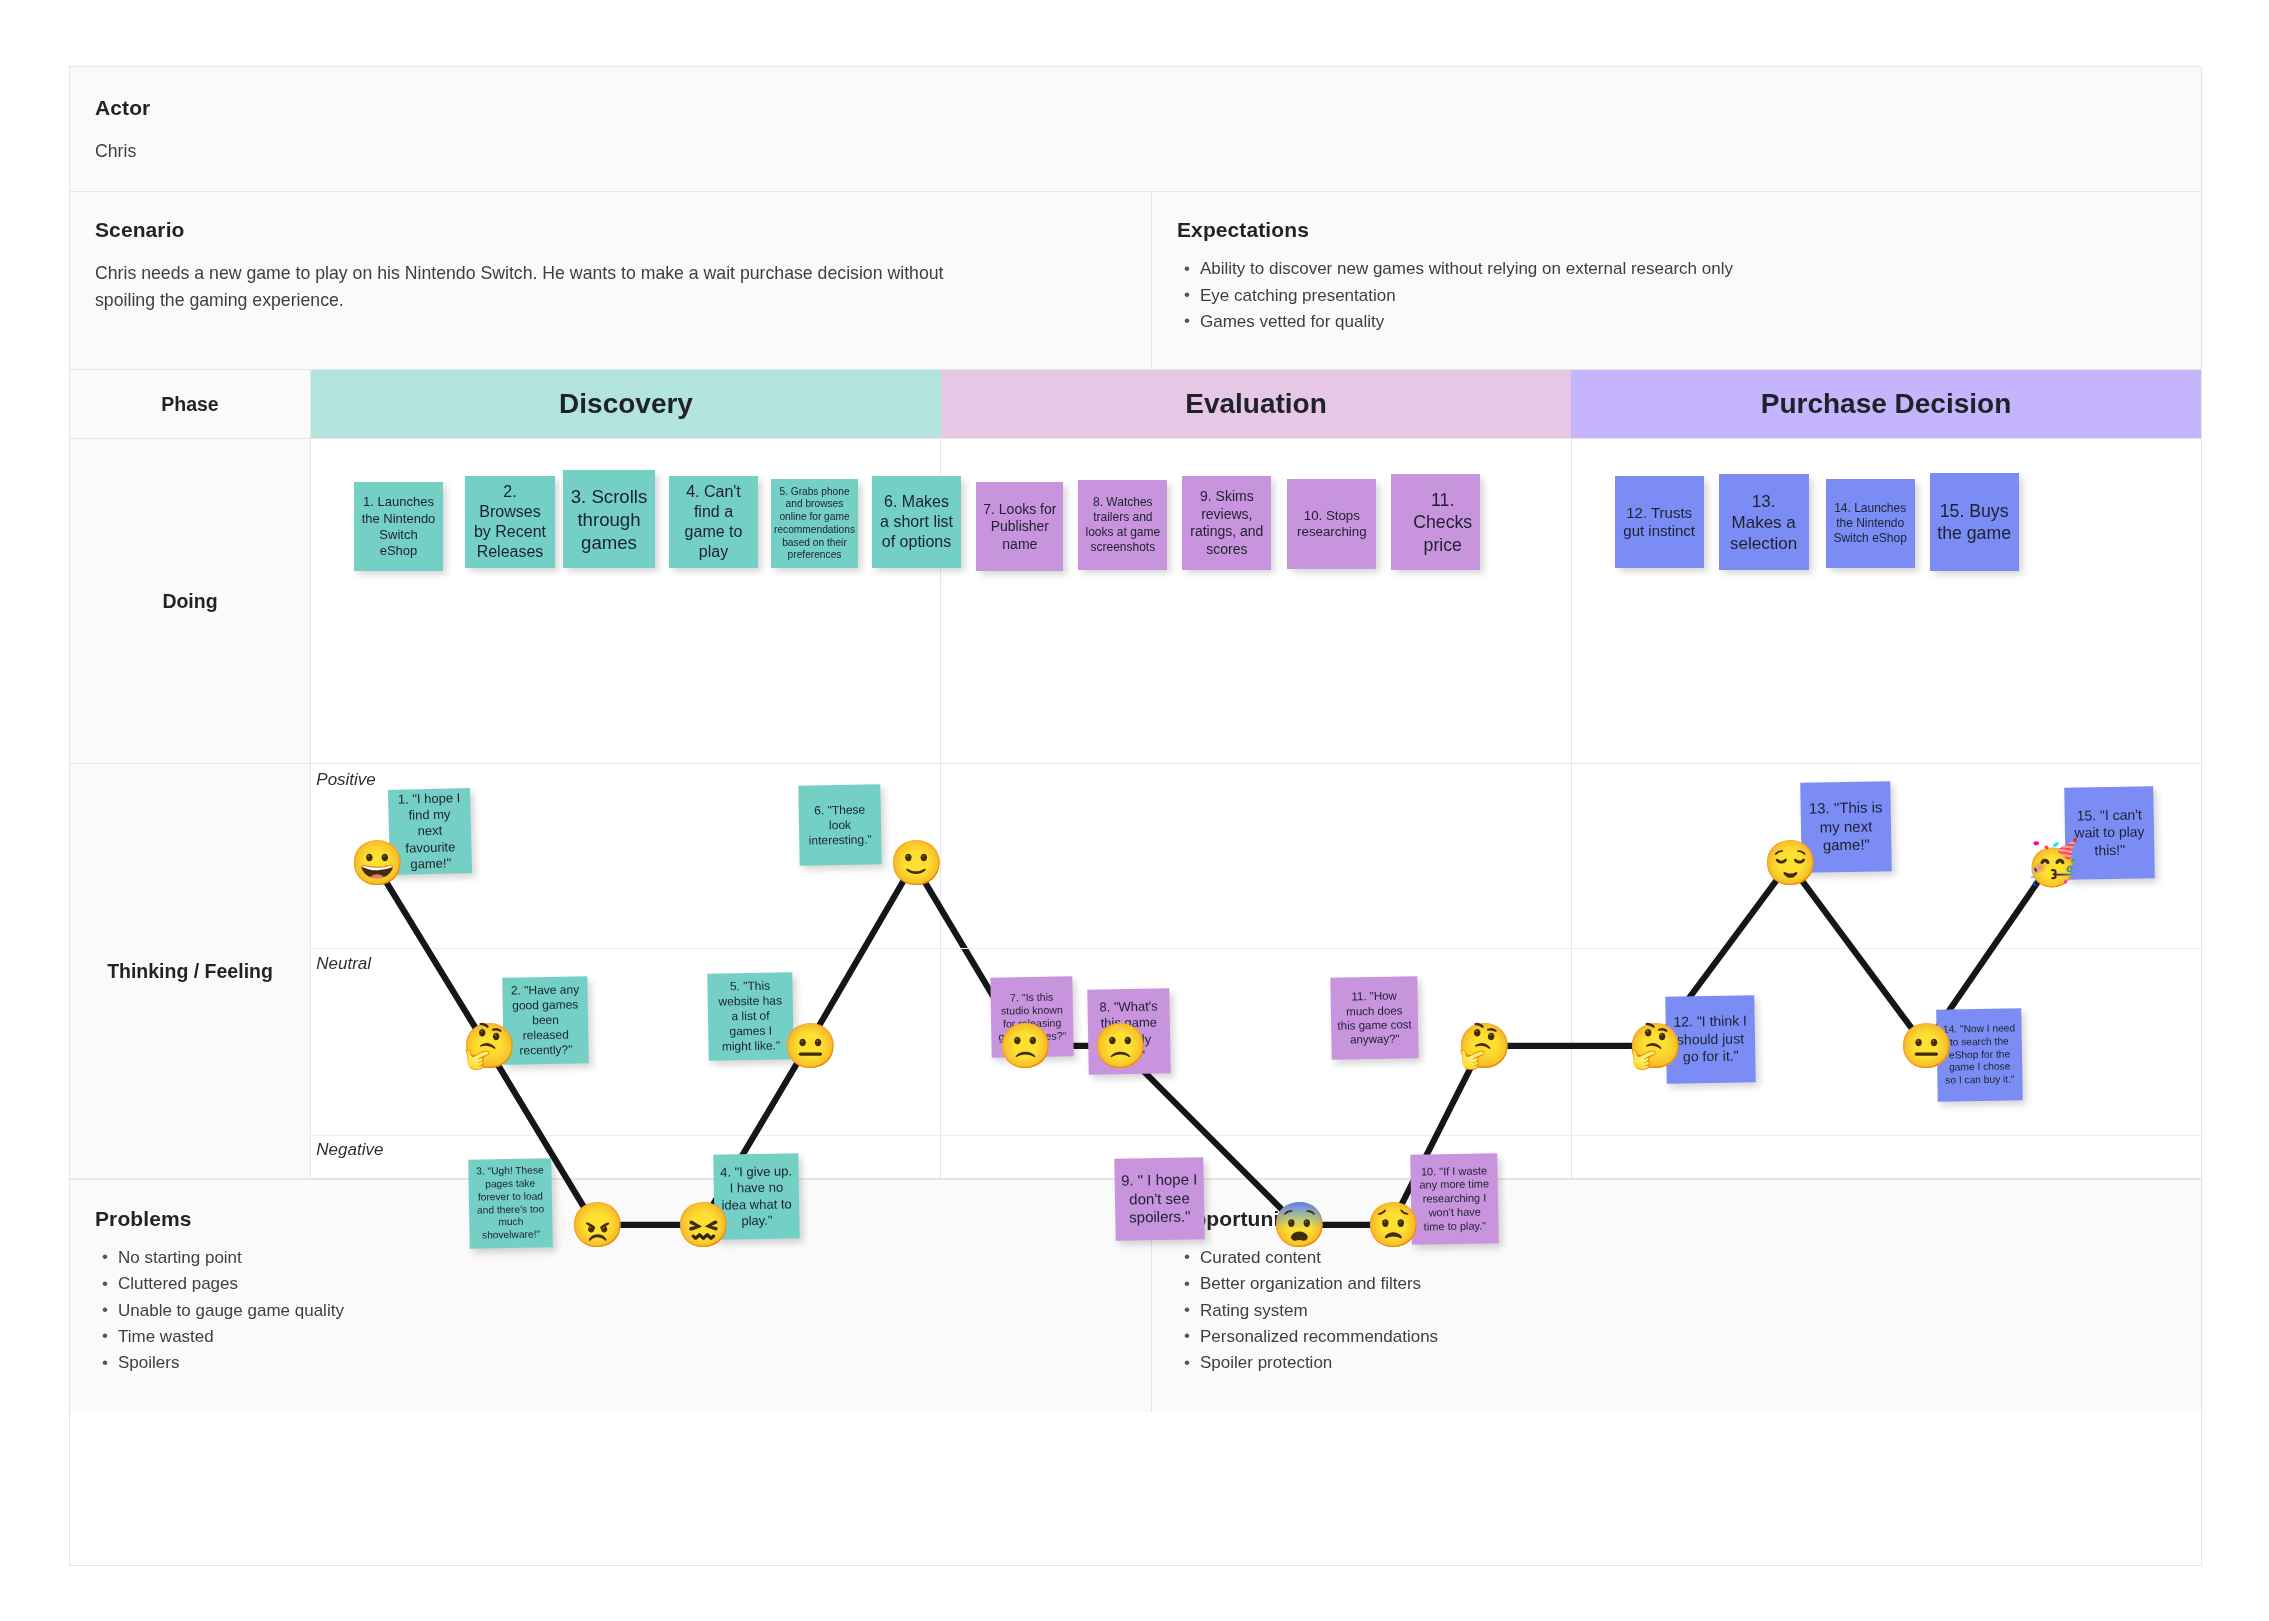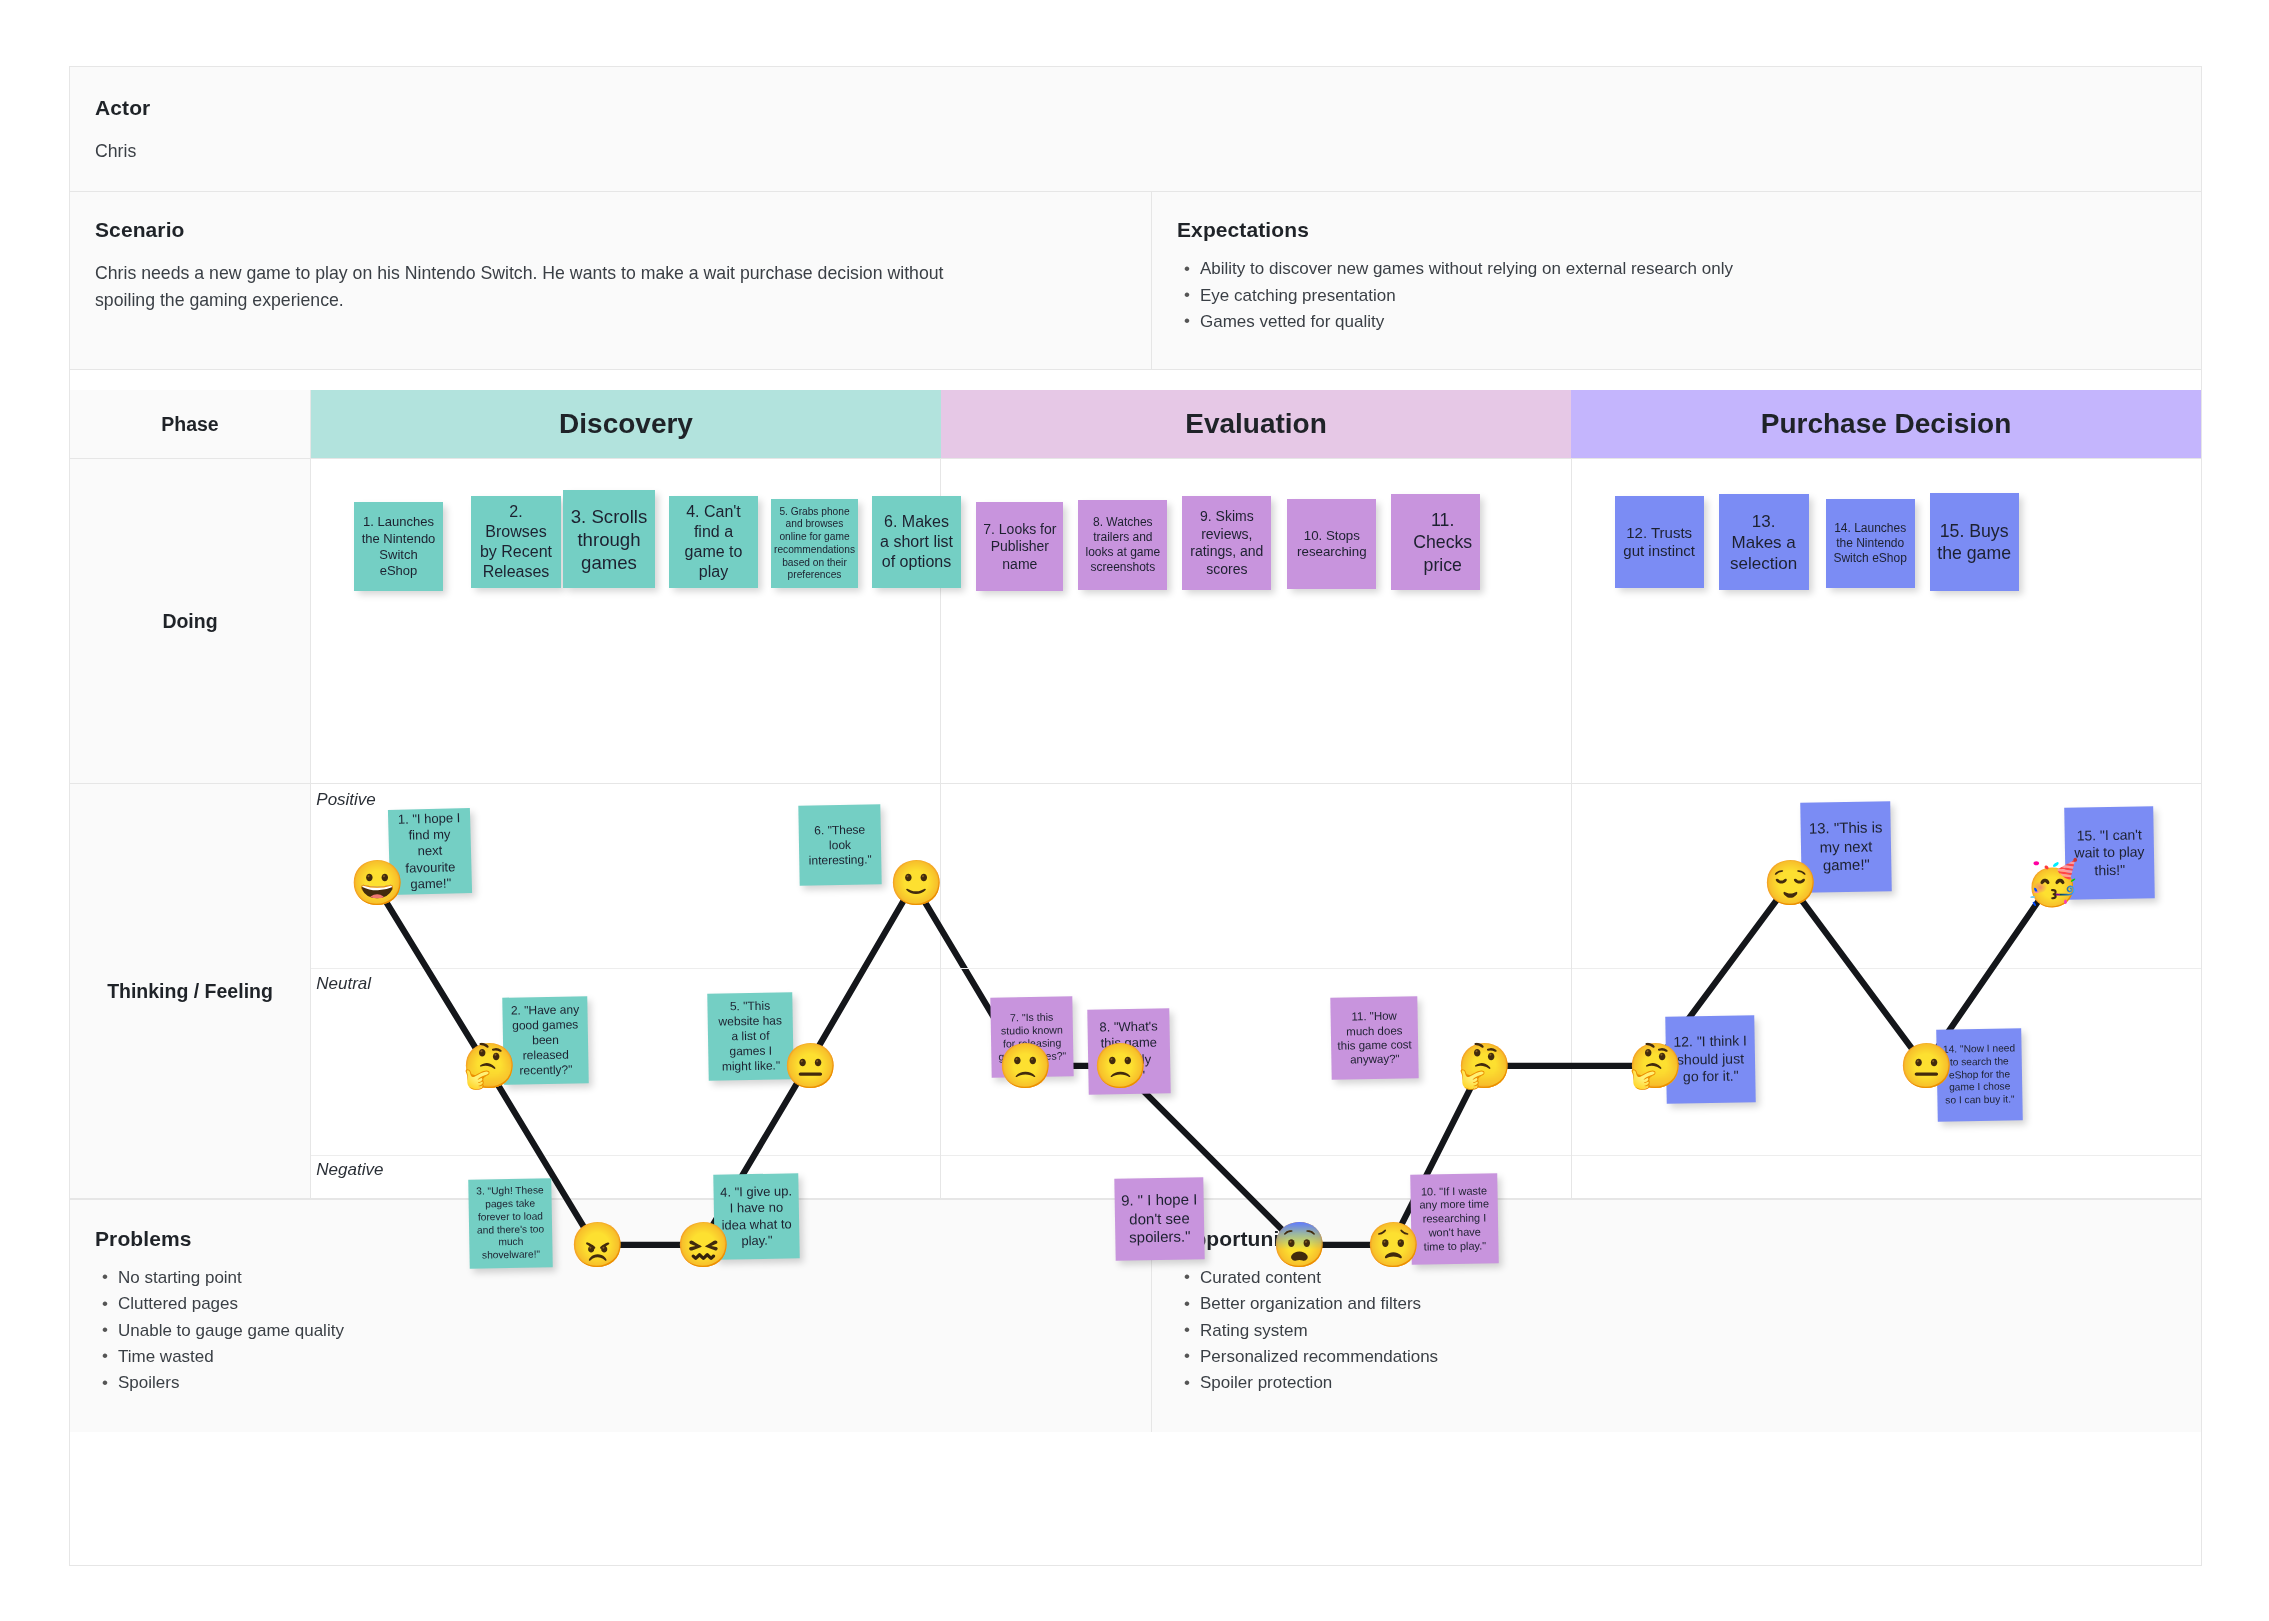--- a/index.html
+++ b/index.html
@@ -45,21 +45,21 @@
   .row { display: flex; border-bottom: 0.9px solid #e6e6e6; }
   .row:last-child { border-bottom: none; }
   .rowlabel {
     width: 241px; min-width: 241px;
     background: #fafafa;
     border-right: 0.9px solid #e6e6e6;
     display: flex; align-items: center; justify-content: center;
     font-size: 19.5px; font-weight: 700; color: #1f2328;
     text-align: center;
   }
-  .phase-row { height: 69px; margin-top: 20px; }
+  .phase-row { height: 69px; }
   .phase-cell {
     flex: 1; display: flex; align-items: center; justify-content: center;
     font-size: 28px; font-weight: 700; color: #1f2328;
   }
   .doing-row { height: 325px; }
   .thinking-row { height: 415px; }
   .lane { flex: 1; position: relative; border-right: 0.9px solid #e6e6e6; }
   .lane:last-child { border-right: none; }
 
   
@@ -127,21 +127,21 @@
     <div class="phase-cell" id="phase-1" style="background: rgb(230, 200, 230);">Evaluation</div>
     <div class="phase-cell" id="phase-2" style="background: #c4b5fd;">Purchase Decision</div>
   </div>
 
   <div class="row doing-row">
     <div class="rowlabel">Doing</div>
     <div class="lane" id="doing-discovery">
         <div class="note teal" style="left: 43px; top: 43px; width: 89px; height: 89px; font-size: 13px;">
           <span>1. Launches the Nintendo Switch eShop</span>
         </div>
-        <div class="note teal" style="left: 160px; top: 37px; width: 90px; height: 92px; font-size: 16px;">
+        <div class="note teal" style="left: 154px; top: 37px; width: 90px; height: 92px; font-size: 16px;">
           <span>2. Browses by Recent Releases</span>
         </div>
         <div class="note teal" style="left: 252px; top: 31px; width: 92px; height: 98px; font-size: 18.6px;">
           <span>3. Scrolls through games</span>
         </div>
         <div class="note teal" style="left: 358px; top: 37px; width: 89px; height: 92px; font-size: 16px;">
           <span>4. Can't find a game to play</span>
         </div>
         <div class="note teal" style="left: 460px; top: 40px; width: 87px; height: 89px; font-size: 10.2px;">
           <span>5. Grabs phone and browses online for game recommendations based on their preferences</span>

